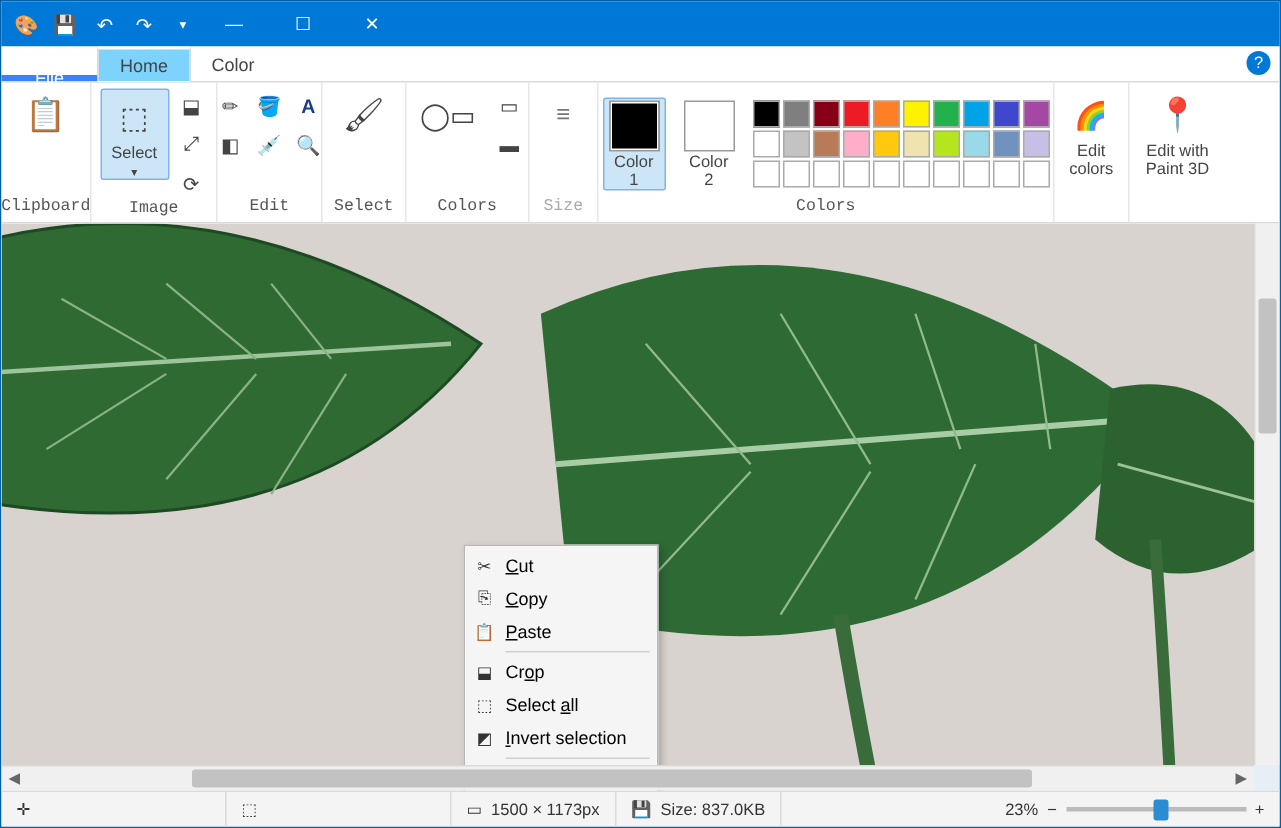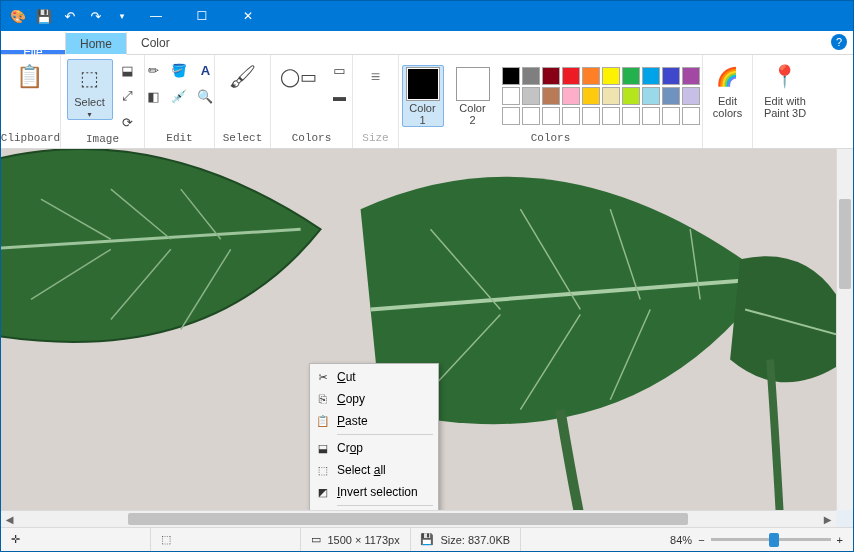--- a/index.html
+++ b/index.html
@@ -319,21 +319,21 @@
     <div class="cell">
       <span>▭</span>
       <span>1500 × 1173px</span>
     </div>
     <div class="cell">
       <span>💾</span>
       <span>Size: 837.0KB</span>
     </div>
     <div class="spacer"></div>
     <div class="cell" style="border-right:none">
-      <span>84%</span>
+      <span>23%</span>
       <span>−</span>
       <div class="zoom-slider">
           <div class="tick"></div>
           <div class="knob"></div>
         </div>
       <span>+</span>
     </div>
   </div>
 
 </div>

